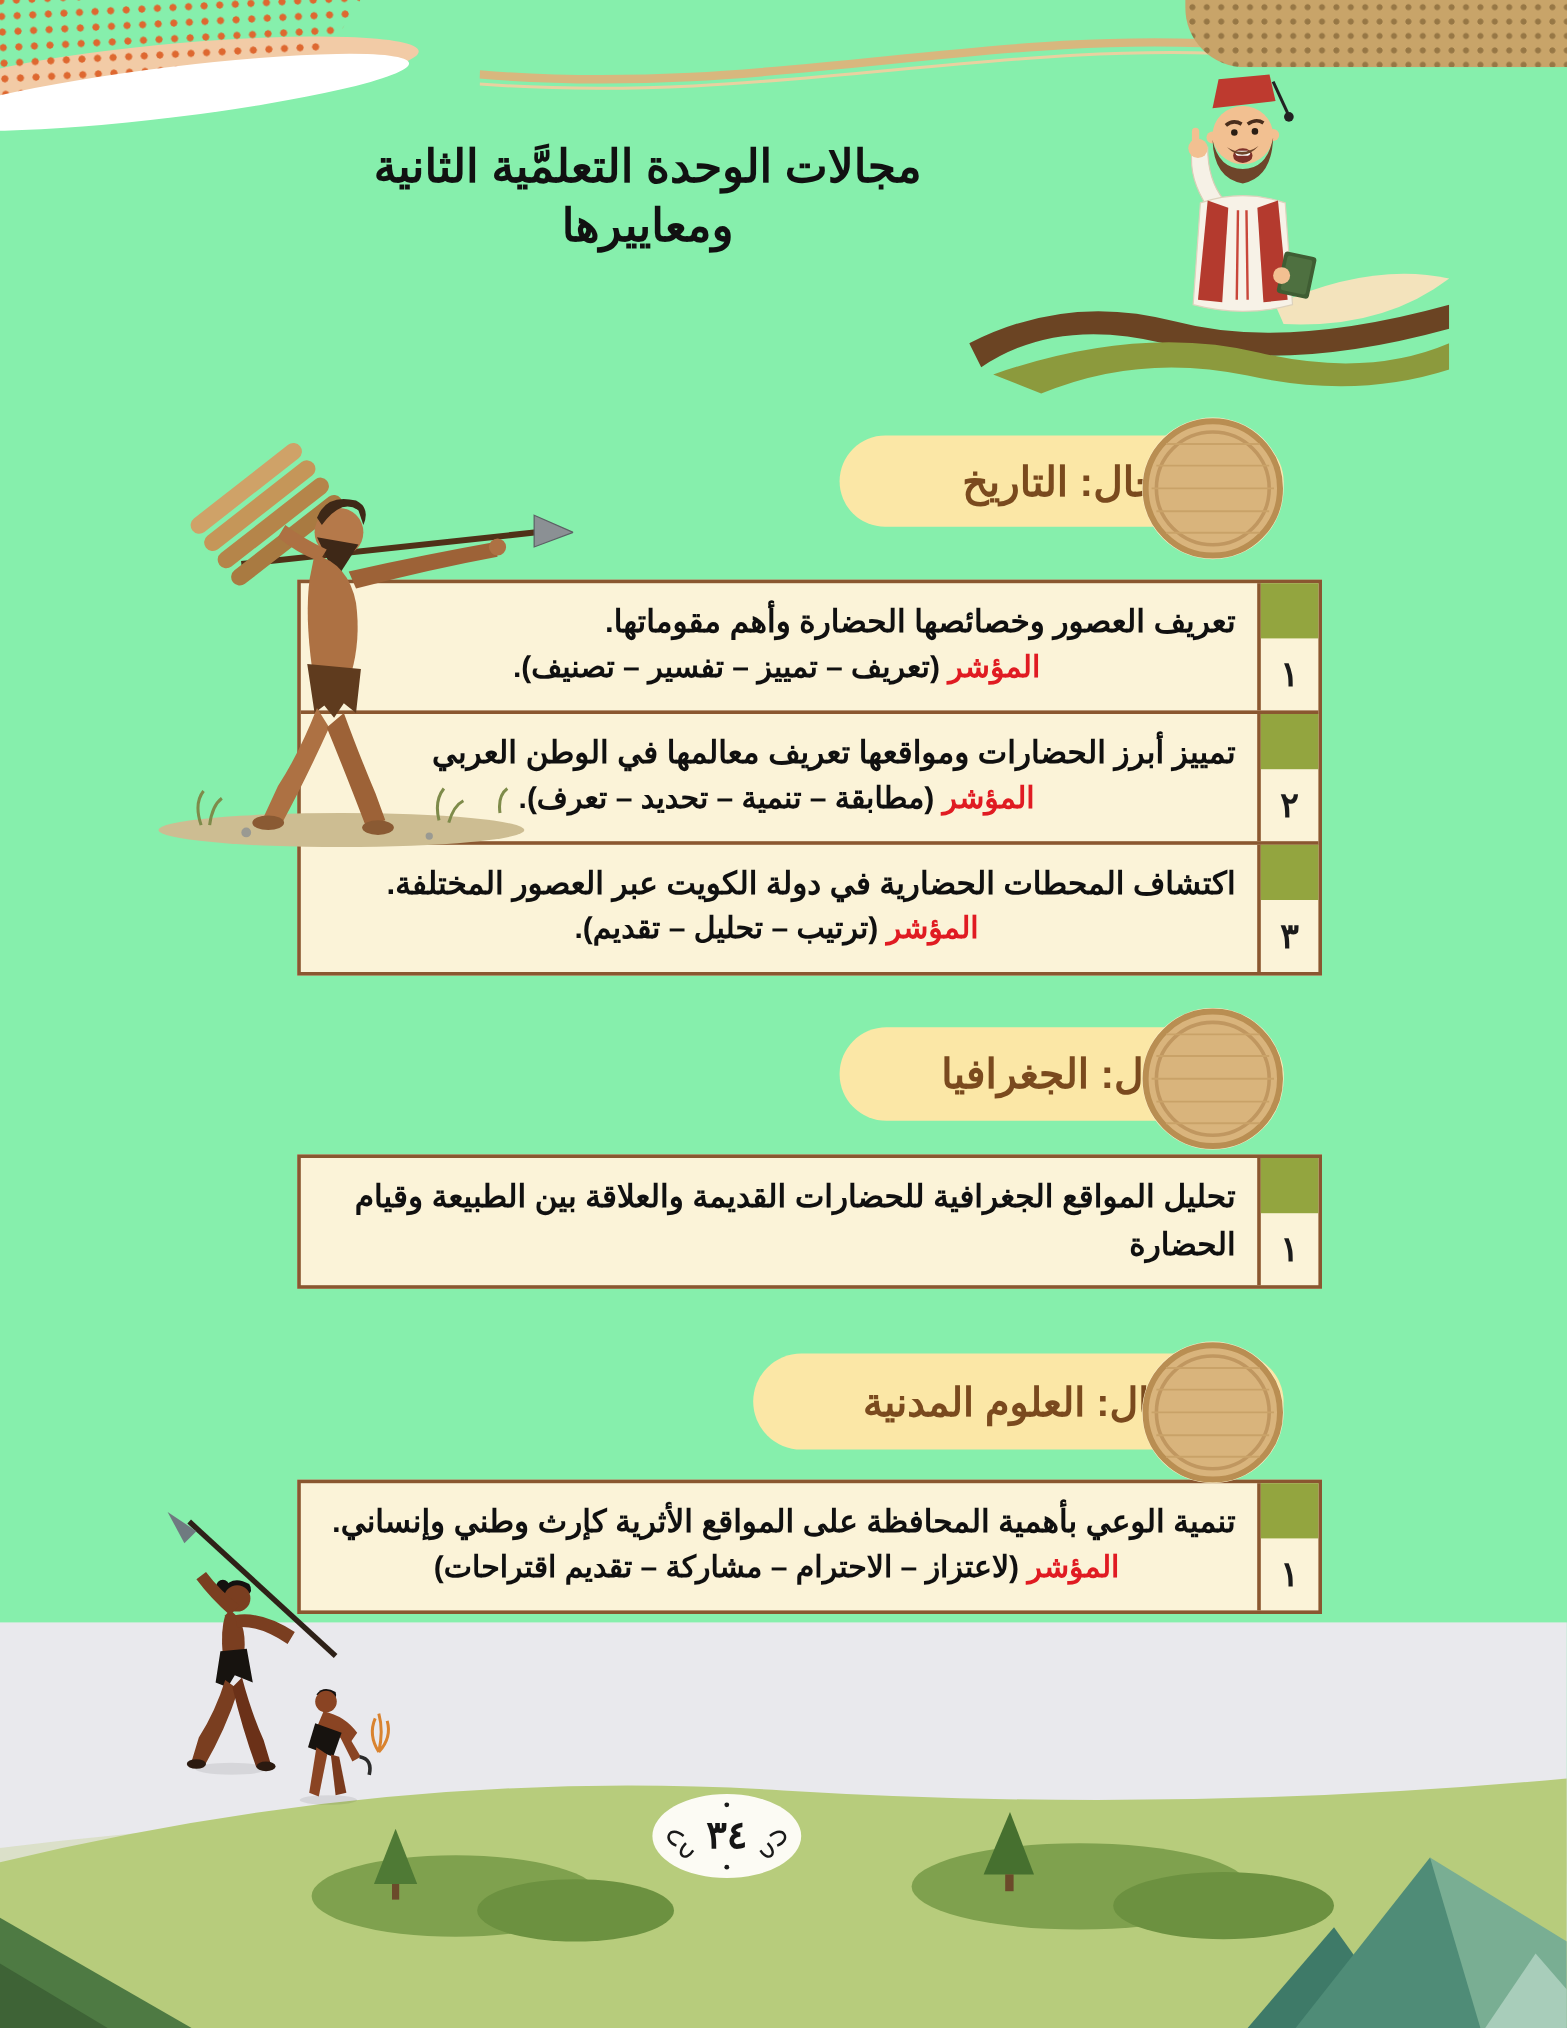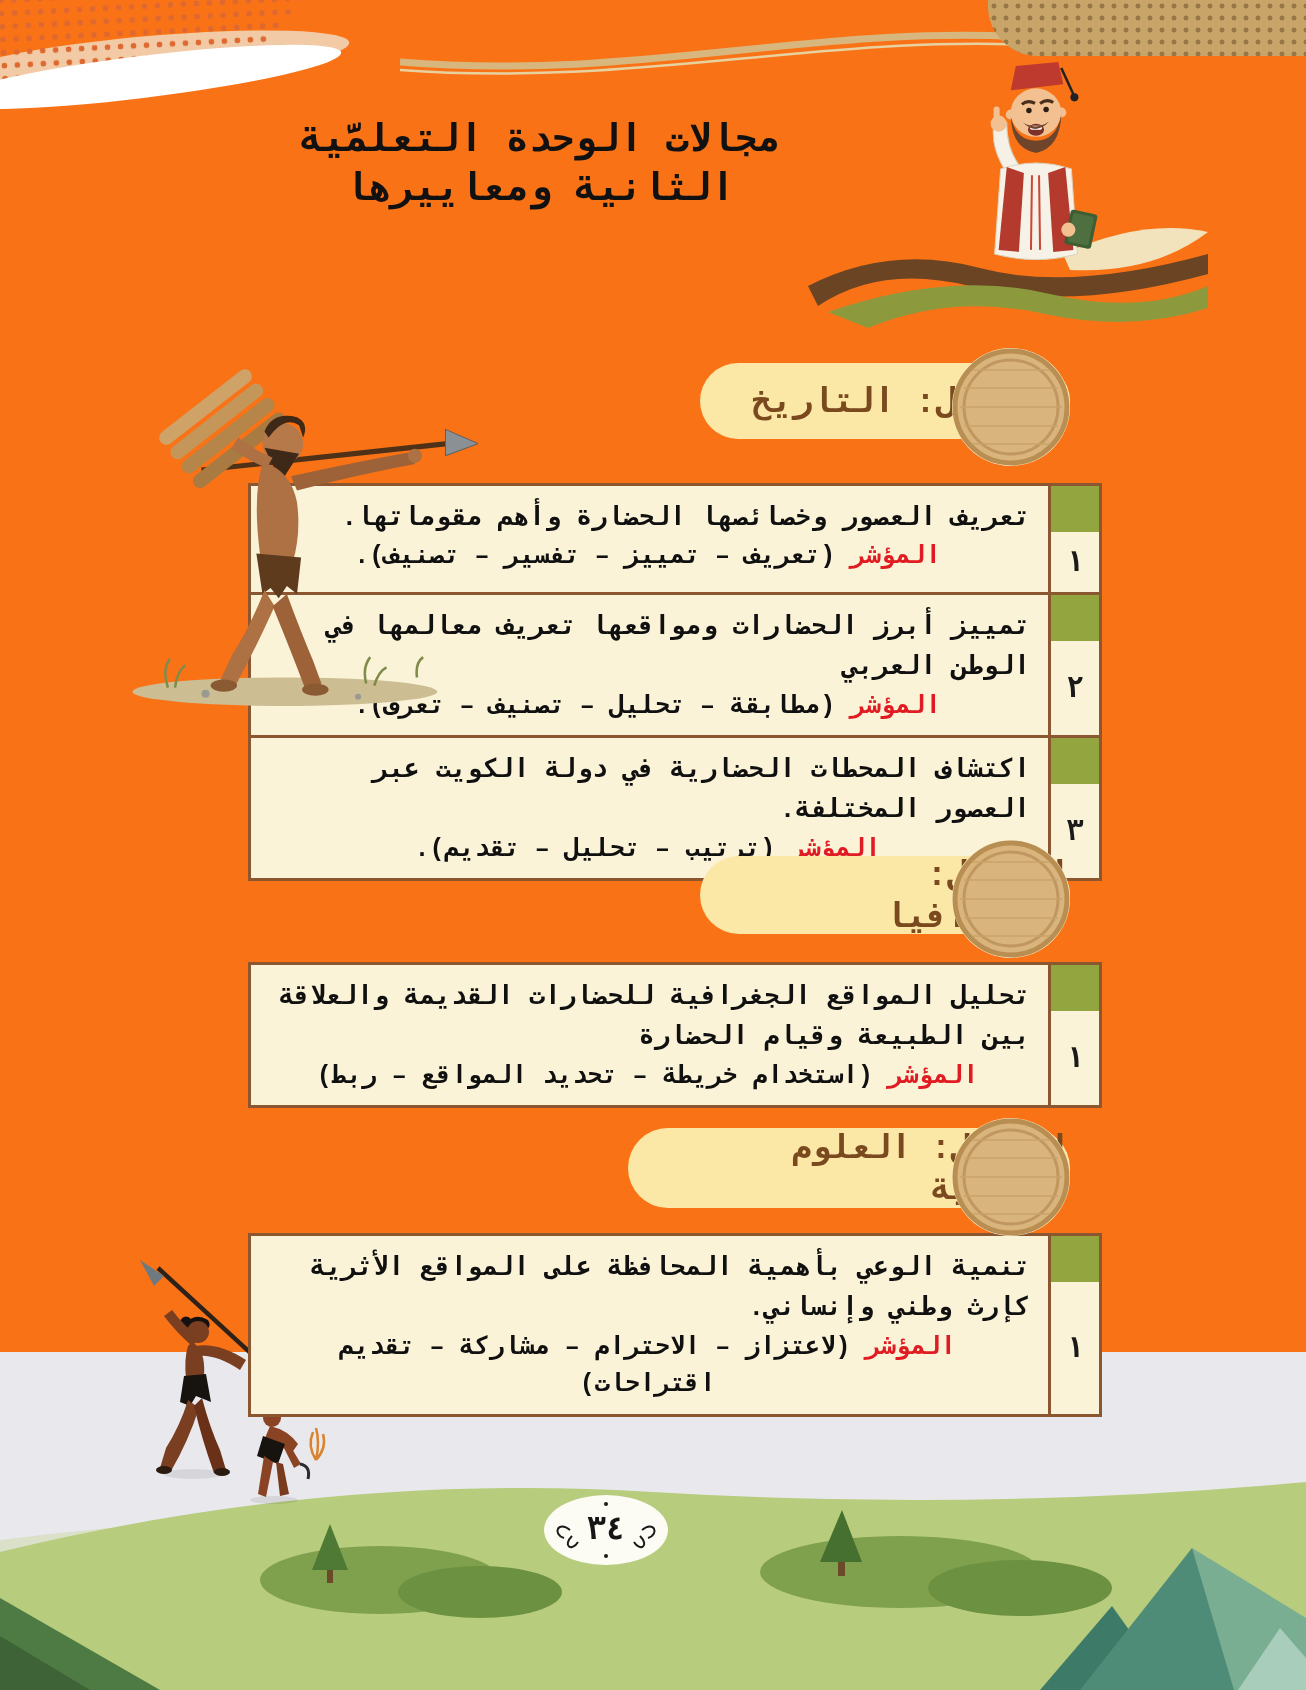--- a/index.html
+++ b/index.html
@@ -1,18 +1,18 @@
 <!DOCTYPE html>
 <html lang="ar" dir="rtl"><head>
 <meta charset="utf-8">
 <style>
   html,body{margin:0;padding:0;background:#fff;}
   .page{
-    position:relative;width:1306px;height:1690px;overflow:hidden;background:#f97316;
-    font-family:Liberation Mono, monospace; direction:rtl;
+    position:relative;width:1306px;height:1690px;overflow:hidden;background:#86efac;
+    font-family:Liberation Sans, sans-serif; direction:rtl;
   }
   
   .peach-swoosh{position:absolute;left:-50px;top:36px;width:400px;height:48px;background:#F2CBA6;
     border-radius:50%;transform:rotate(-5deg);z-index:1;}
   .dots-left{position:absolute;left:-30px;top:-26px;width:340px;height:104px;z-index:2;
     background-image:radial-gradient(#DE6830 2.7px, transparent 3.2px);
     background-size:13px 13px;border-radius:0 0 170px 0 / 0 0 120px 0;transform:rotate(-3deg);}
   .dots-left::after{content:"";position:absolute;left:-30px;bottom:-20px;width:400px;height:42px;
     background:#ffffff;border-radius:50%;transform:rotate(-4deg);}
   .dots-right{position:absolute;left:988px;top:0;width:330px;height:56px;z-index:2;
@@ -145,21 +145,21 @@
     </div>
     <div class="std-row">
       <div class="numcol">
         <div class="numblock"></div>
         <div class="rownum">٢</div>
       </div>
       <div class="rowcontent">
         <div class="standard">تمييز أبرز الحضارات ومواقعها تعريف معالمها في الوطن العربي</div>
         <div class="indicator">
           <span class="ind-label">المؤشر</span>
-          <span>(مطابقة – تحليل – تصنيف – تعرف).</span>
+          <span>(مطابقة – تنمية – تحديد – تعرف).</span>
         </div>
       </div>
     </div>
     <div class="std-row">
       <div class="numcol">
         <div class="numblock"></div>
         <div class="rownum">٣</div>
       </div>
       <div class="rowcontent">
         <div class="standard">اكتشاف المحطات الحضارية في دولة الكويت عبر العصور المختلفة.</div>
@@ -215,24 +215,20 @@
     <path d="M14,42 H108 M10,61 H112 M14,80 H108 M22,98 H100 M22,24 H100" stroke="#C9A268" stroke-width="1.6"></path>
   </svg>
   <div class="stdtable t-geography">
     <div class="std-row">
       <div class="numcol">
         <div class="numblock"></div>
         <div class="rownum">١</div>
       </div>
       <div class="rowcontent">
         <div class="standard">تحليل المواقع الجغرافية للحضارات القديمة والعلاقة بين الطبيعة وقيام الحضارة</div>
-        <div class="indicator">
-          <span class="ind-label">المؤشر</span>
-          <span>(استخدام خريطة – تحديد المواقع – ربط)</span>
-        </div>
       </div>
     </div>
   </div>
 
   <div class="pill pill-civics">
     <span>المجال: العلوم المدنية</span>
   </div>
   <svg class="disc disc-civics" viewBox="0 0 122 122">
     <circle cx="61" cy="61" r="59" fill="#FBEFC9"></circle>
     <circle cx="61" cy="61" r="56" fill="#D9B47C" stroke="#B98E52" stroke-width="5"></circle>

